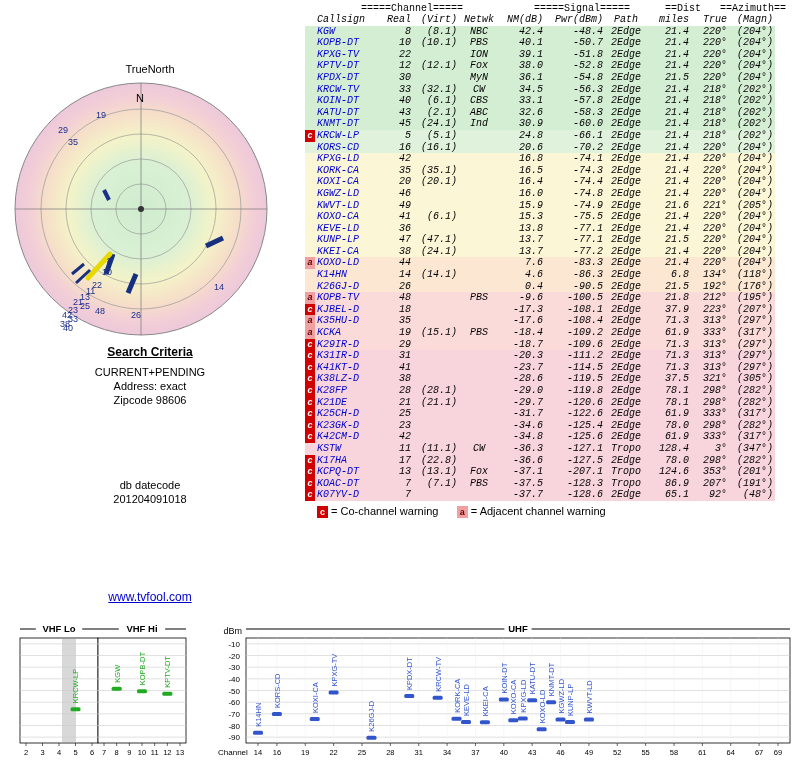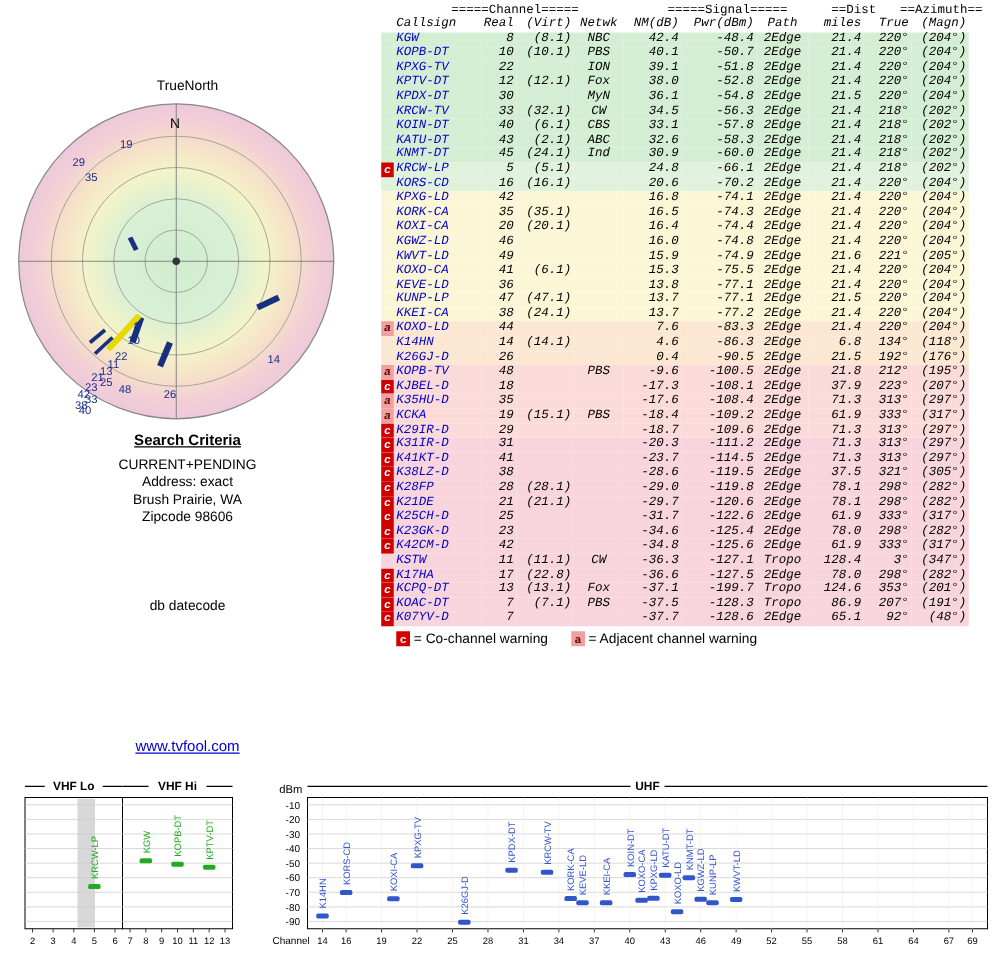--- a/index.html
+++ b/index.html
@@ -117,26 +117,26 @@
         <div style="position: absolute; left: 121px; top: 232px; font-size: 9px; color: rgb(27, 47, 138);">26</div>
         <div style="position: absolute; left: 204px; top: 204px; font-size: 9px; color: rgb(27, 47, 138);">14</div>
       </div>
   </div>
 
   <div id="search-criteria">
     <div class="sc-title">Search Criteria</div>
     <div style="height:6px"></div>
     <div class="sc-line">CURRENT+PENDING</div>
     <div class="sc-line">Address: exact</div>
-    <div class="sc-line">Brush Prairie, WA</div>
     <div class="sc-line">Zipcode 98606</div>
   </div>
 
   <div id="datecode">
     <div>db datecode</div>
+    <div>201204091018</div>
   </div>
 </div>
 
 <div id="table-panel">
   <div style="display:flex; padding-left:12px;">
     <div class="hdr-group" style="width:190px">=====Channel=====</div>
     <div class="hdr-group" style="width:150px">=====Signal=====</div>
     <div class="hdr-group" style="width:52px">==Dist</div>
     <div class="hdr-group" style="width:88px">==Azimuth==</div>
   </div>
@@ -651,21 +651,21 @@
           <td class="cr" style="width: 38px;">298°</td>
           <td class="cr" style="width: 46px;">(282°)</td>
         </tr>
         <tr style="background: rgb(248, 212, 220);">
           <td class="warn-cell w-co">c</td>
           <td class="cl callsign" style="width: 70px;">KCPQ-DT</td>
           <td class="cr" style="width: 26px;">13</td>
           <td class="cr" style="width: 46px;">(13.1)</td>
           <td class="cc" style="width: 40px;">Fox</td>
           <td class="cr" style="width: 46px;">-37.1</td>
-          <td class="cr" style="width: 60px;">-199.7</td>
+          <td class="cr" style="width: 60px;">-207.1</td>
           <td class="cc" style="width: 42px;">Tropo</td>
           <td class="cr" style="width: 44px;">124.6</td>
           <td class="cr" style="width: 38px;">353°</td>
           <td class="cr" style="width: 46px;">(201°)</td>
         </tr>
         <tr style="background: rgb(248, 212, 220);">
           <td class="warn-cell w-co">c</td>
           <td class="cl callsign" style="width: 70px;">KOAC-DT</td>
           <td class="cr" style="width: 26px;">7</td>
           <td class="cr" style="width: 46px;">(7.1)</td>

